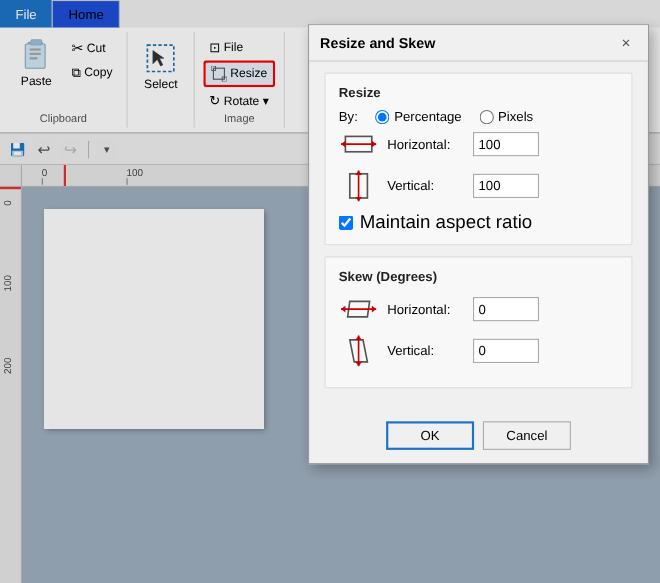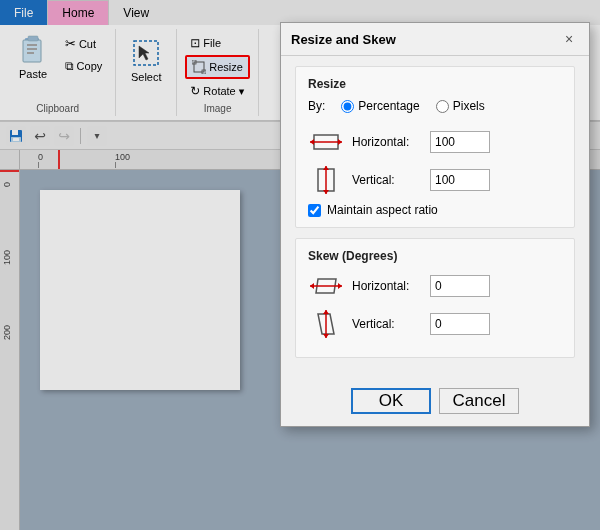--- a/index.html
+++ b/index.html
@@ -4,21 +4,21 @@
   <style>
     * { box-sizing: border-box; margin: 0; padding: 0; }
     body { font-family: 'Segoe UI', Arial, sans-serif; font-size: 12px; background: #f0f0f0; width: 600px; height: 530px; overflow: hidden; }
 
     
     .ribbon { background: #f0f0f0; border-bottom: 1px solid #d0d0d0; }
 
     
     .tab-bar { display: flex; background: #f0f0f0; }
     .tab { padding: 5px 14px; font-size: 12px; cursor: pointer; border: none; background: transparent; }
-    .tab.active { background: #f9a8d4; border-top: 1px solid #d0d0d0; border-left: 1px solid #d0d0d0; border-right: 1px solid #d0d0d0; color: #000; }
+    .tab.active { background: #1d4ed8; border-top: 1px solid #d0d0d0; border-left: 1px solid #d0d0d0; border-right: 1px solid #d0d0d0; color: #000; }
     .tab.file { background: #1e73c8; color: #fff; padding: 5px 14px; }
 
     
     .ribbon-content { display: flex; background: #fff; border-bottom: 1px solid #ccc; padding: 4px 0; min-height: 80px; }
 
     .ribbon-group { display: flex; flex-direction: column; align-items: center; padding: 0 8px; border-right: 1px solid #e0e0e0; }
     .ribbon-group:last-child { border-right: none; }
     .ribbon-group-label { font-size: 10px; color: #555; margin-top: auto; padding: 2px 0; }
 
     .ribbon-items { display: flex; align-items: flex-start; gap: 2px; flex: 1; }
@@ -72,51 +72,50 @@
     .dialog-title-bar { display: flex; justify-content: space-between; align-items: center; background: #f0f0f0; padding: 6px 10px; border-bottom: 1px solid #ccc; }
     .dialog-title { font-size: 13px; font-weight: bold; }
     .dialog-close { cursor: pointer; font-size: 14px; width: 20px; height: 20px; display: flex; align-items: center; justify-content: center; color: #555; }
     .dialog-body { padding: 10px 14px; }
 
     
     .section { background: #f8f8f8; border: 1px solid #ddd; border-radius: 2px; padding: 10px 12px; margin-bottom: 10px; }
     .section-title { font-size: 12px; font-weight: 600; margin-bottom: 8px; color: #222; }
 
     
-    .radio-row { display: flex; gap: 16px; margin-bottom: 14px; align-items: flex-end; }
+    .radio-row { display: flex; gap: 16px; margin-bottom: 3px; align-items: flex-end; }
     .radio-label { display: flex; align-items: center; gap: 4px; font-size: 12px; cursor: pointer; }
     .radio-label input { cursor: pointer; }
 
     
     .field-row { display: flex; align-items: center; margin-bottom: 8px; gap: 8px; }
     .field-icon { width: 36px; height: 30px; display: flex; align-items: center; justify-content: center; flex-shrink: 0; }
     .field-label { width: 70px; font-size: 12px; flex-shrink: 0; }
     .field-input { width: 60px; height: 22px; border: 1px solid #aaa; padding: 0 4px; font-size: 12px; background: #fff; }
 
     
     .checkbox-row { display: flex; align-items: center; gap: 6px; margin-top: 2px; }
     .checkbox-row input { cursor: pointer; }
-    .checkbox-row label { font-size: 12px; cursor: pointer; }
+    .checkbox-row label { font-size: 17px; cursor: pointer; }
 
     
     .dialog-btns { display: flex; justify-content: center; gap: 8px; padding: 10px 14px 12px; }
-    .dlg-btn { width: 80px; height: 26px; font-size: 17px; cursor: pointer; border: 1px solid #aaa; background: #f0f0f0; }
+    .dlg-btn { width: 80px; height: 26px; font-size: 12px; cursor: pointer; border: 1px solid #aaa; background: #f0f0f0; }
     .dlg-btn.primary { border: 2px solid #1e73c8; background: #f0f0f0; }
 
     
     svg { display: block; }
   </style>
 </head>
 <body>
 
 <div class="ribbon">
   <div class="tab-bar">
     <button class="tab file">File</button>
     <button class="tab active">Home</button>
-    <button class="tab">View</button>
   </div>
 
   <div class="ribbon-content">
 
     <div class="ribbon-group">
       <div class="ribbon-items">
 
         <div class="btn-large">
           <div class="icon-large">
             <svg width="32" height="32" viewBox="0 0 32 32">

